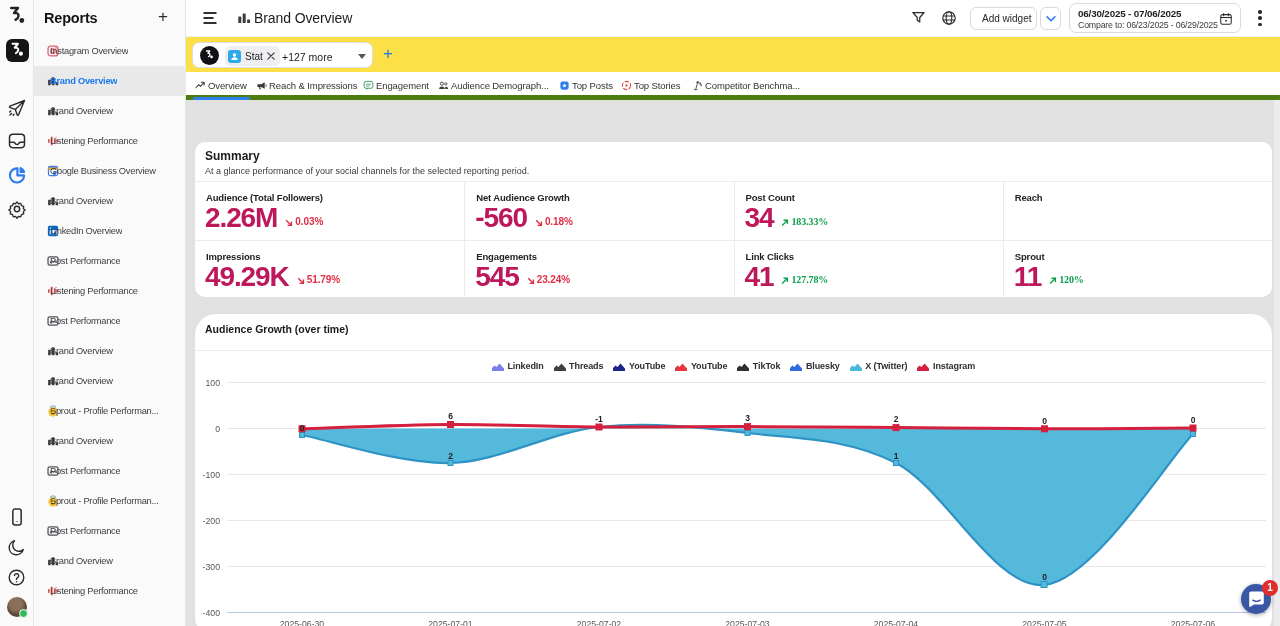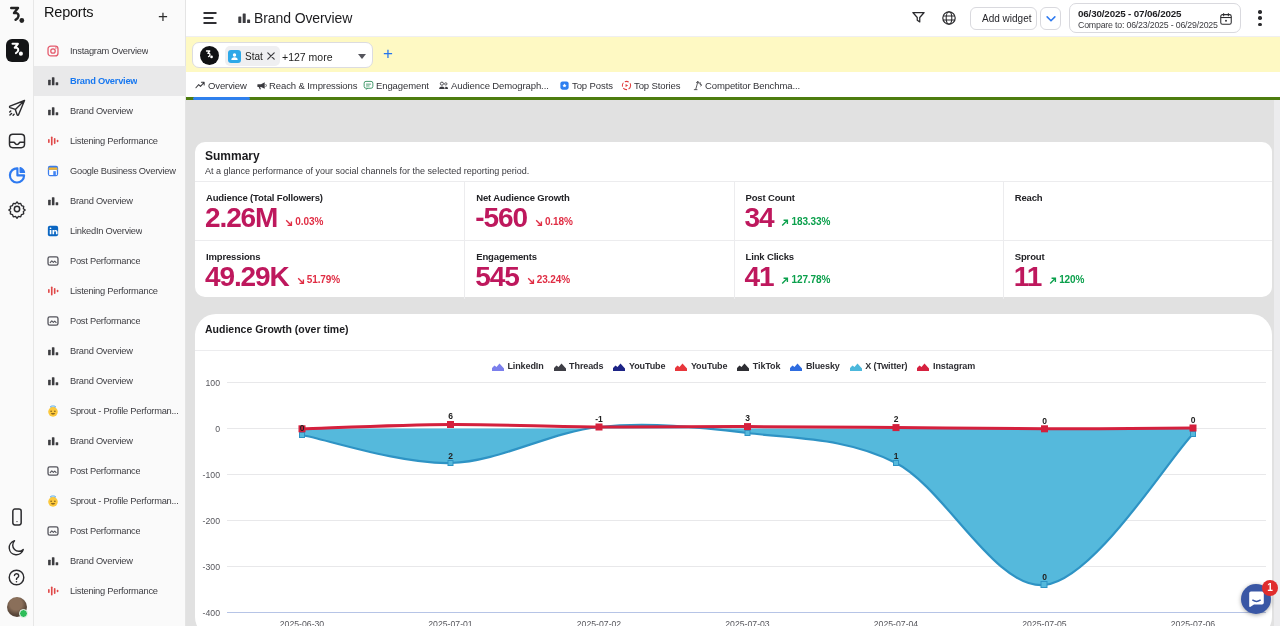--- a/index.html
+++ b/index.html
@@ -13,78 +13,78 @@
 .main { position:absolute; left:186px; top:0; width:1094px; height:626px; background:#fff; }
 
 .ri { position:absolute; left:7px; }
 .rail .badge { position:absolute; left:6px; top:39px; width:23px; height:23px;
   background:#141517; border-radius:6px; }
 .avatar { position:absolute; left:7px; top:597px; width:20px; height:20px; border-radius:50%;
   background:radial-gradient(circle at 45% 35%, #8a6f5a 0 35%, #5d4a3c 60%, #3c2f27 100%); }
 .avatar::after { content:""; position:absolute; right:-1px; bottom:-1px; width:7px; height:7px;
   background:#2ebd59; border:1.5px solid #fafafa; border-radius:50%; }
 
-.sb-head .t { position:absolute; left:10px; top:4px; font-size:14.5px; font-weight:400; color:#141414; letter-spacing:-0.2px; }
+.sb-head .t { position:absolute; left:10px; top:10px; font-size:14.5px; font-weight:700; color:#141414; letter-spacing:-0.2px; }
 .sb-head .plus { position:absolute; left:124px; top:7px; font-size:17px; color:#2d2d2d; font-weight:400; }
 .sb-list { position:absolute; top:36px; left:0; width:152px; }
 .row { position:relative; width:152px; height:30px; }
 .row .ic { position:absolute; left:13px; top:9px; width:12px; height:12px; }
-.row .tx { position:absolute; left:36px; top:10px; font-size:9.3px; letter-spacing:-0.25px; color:#3d3d42;
+.row .tx { position:absolute; left:16px; top:10px; font-size:9.3px; letter-spacing:-0.25px; color:#3d3d42;
   white-space:nowrap; overflow:hidden; max-width:114px; }
 .row.sel { background:#e9e9ea; }
 .row.sel .tx { color:#1878f0; font-weight:700; }
 
 .topbar { position:absolute; left:0; top:0; width:1094px; height:37px; background:#fff; border-bottom:1px solid #efeff0; }
 .topbar .title { position:absolute; left:68px; top:10px; font-size:14px; font-weight:500; color:#1c1c1f; letter-spacing:-0.1px; }
 .tb-ic { position:absolute; top:10px; }
 .addw { position:absolute; left:784px; top:7px; width:67px; height:23px; border:1px solid #d9d9de;
   border-radius:6px; background:#fff; }
 .addw .lbl { position:absolute; left:11px; top:5px; font-size:10px; font-weight:500; color:#26262b; }
 .addw2 { position:absolute; left:853.5px; top:7px; width:21.5px; height:23px; border:1px solid #d9d9de;
   border-radius:6px; background:#fff; }
 .datebox { position:absolute; left:883px; top:3px; width:172px; height:30px; border:1px solid #d9d9de;
   border-radius:7px; background:#fff; }
 .datebox .l1 { position:absolute; left:8px; top:4px; font-size:9.8px; font-weight:700; color:#1d1d20; letter-spacing:-0.15px; }
 .datebox .l2 { position:absolute; left:8px; top:16px; font-size:8.8px; color:#3c3c41; letter-spacing:-0.2px; }
 
-.filterrow { position:absolute; left:0; top:37px; width:1094px; height:35px; background:#fef9c3; }
+.filterrow { position:absolute; left:0; top:37px; width:1094px; height:35px; background:#fde047; }
 .fbox { position:absolute; left:6px; top:5px; width:181px; height:26px; border:1px solid #dcdce0;
   border-radius:7px; background:#fff; }
 .fbox .circ { position:absolute; left:7px; top:3px; width:19px; height:19px; border-radius:50%; background:#101114; }
 .fchip { position:absolute; left:32px; top:3px; height:20px; background:#efeff1; border-radius:5px;
   display:flex; align-items:center; padding:0 5px 0 3px; }
 .fchip .sq { width:13px; height:13px; border-radius:3px; background:#2da8e8; margin-right:4px; position:relative; }
 .fchip .t { font-size:10px; color:#222; }
 .fmore { position:absolute; left:89px; top:8px; font-size:10.5px; color:#222; }
 .fcaret { position:absolute; left:165px; top:11px; width:0; height:0; border-left:4px solid transparent;
   border-right:4px solid transparent; border-top:5px solid #55555c; }
 .fplus { position:absolute; left:190px; top:4px; width:24px; height:26px; color:#2475ee;
   font-size:17px; text-align:center; line-height:26px; }
 
 .tabs { position:absolute; left:0; top:72px; width:1094px; height:28px; background:#fff;
-  border-bottom:3px solid #4d7c0f; }
+  border-bottom:5px solid #4d7c0f; }
 .tab { position:absolute; top:0; height:27px; }
 .tab .tic { position:absolute; left:0; top:8px; width:11px; height:11px; }
 .tab .tt { position:absolute; left:13px; top:8px; font-size:9.5px; letter-spacing:-0.1px; color:#333338; white-space:nowrap; }
 .uline { position:absolute; left:7px; top:25px; width:57px; height:3px; background:#2f80ed; border-radius:2px; }
 
 .content { position:absolute; left:0; top:100px; width:1094px; height:526px; background:#e1e1e1; }
 .card { position:absolute; left:9px; width:1077px; background:#fff; border-radius:10px;margin-top:36px; }
 .card1 { top:6px; height:155px; }
 .card1 .t { position:absolute; left:10px; top:7px; font-size:12px; font-weight:700; color:#1b1b1e; }
 .card1 .s { position:absolute; left:10px; top:24px; font-size:9px; color:#3a3a3f; }
 .mrow { position:absolute; left:0; width:1077px; height:58.5px; border-top:1px solid #ececee; }
 .mcell { position:absolute; top:0; width:269.25px; height:58.5px;padding-left:36px; }
 .mcell + .mcell { border-left:1px solid #ececee; }
 .mcell .lb { position:absolute; left:11px; top:10px; font-size:9.5px; font-weight:600; color:#232327; letter-spacing:-0.15px; }
 .mcell .vrow { position:absolute; left:10px; top:21px; display:flex; align-items:center; }
 .mcell .v { font-size:28px; font-weight:700; color:#be185d; letter-spacing:-1.1px; line-height:29px; }
 .mcell .d { display:flex; align-items:flex-end; margin-left:8px; margin-top:7px; font-size:10px; font-weight:700; letter-spacing:-0.1px; }
 .mcell .d svg { margin-right:2px; }
-.neg { color:#e02d44; } .pos { color:#0ba04c; }
+.neg { color:#e02d44; } .pos { color:#0ba04c;font-family:Liberation Serif, serif; }
 .card2 { top:178px; height:324px;border-radius:21px; }
 .card2 .t { position:absolute; left:10px; top:9px; font-size:10.5px; font-weight:700; color:#1b1b1e; }
 .card2 .div { position:absolute; left:0; top:36px; width:1077px; height:1px; background:#ececee; }
 .legend { position:absolute; left:0; top:47px; width:1077px; text-align:center; font-size:0; }
 .lgi { display:inline-block; margin:0 5px; }
 .lgi svg { display:inline-block; vertical-align:-1px; margin-right:3.5px; }
 .lgi span { font-size:9px; font-weight:700; color:#2e2e33; vertical-align:1px; letter-spacing:-0.1px; }
 .card3 { top:517px; height:20px; }
 .chat { position:absolute; left:1241px; top:584px; width:30px; height:30px; background:#3a57a5;
   border-radius:50%; box-shadow:0 1px 4px rgba(0,0,0,.35); }

